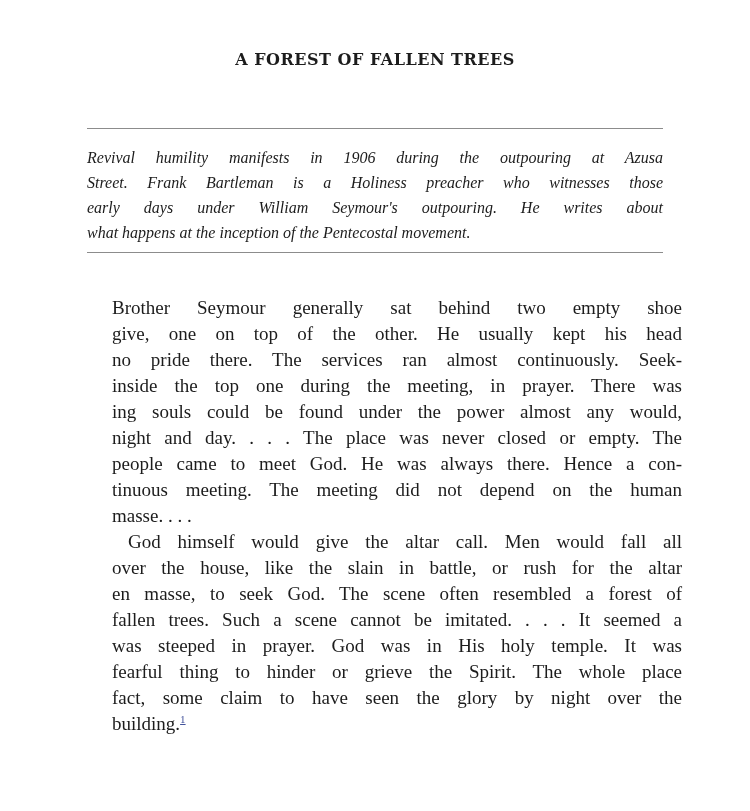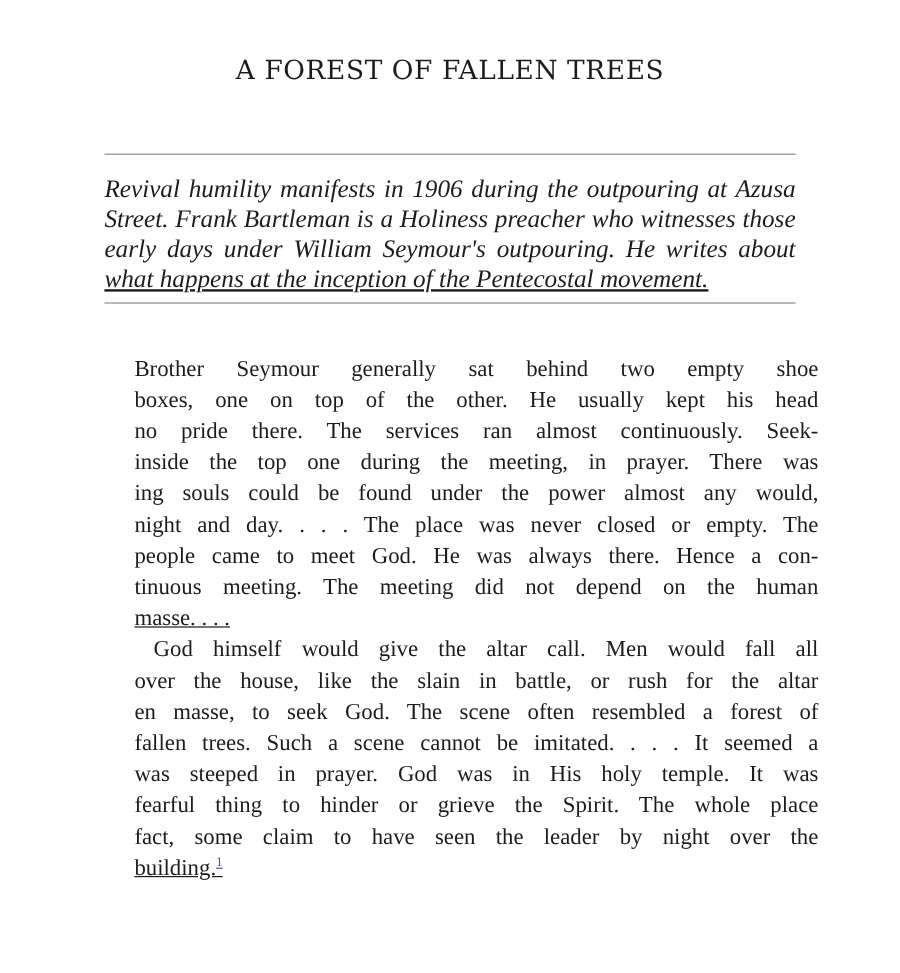--- a/index.html
+++ b/index.html
@@ -18,60 +18,59 @@
   .page {
     position: relative;
     width: 750px;
     height: 811px;
     background: var(--bg-color);
     color: var(--text-color);
   }
   .chapter-title {
     padding-top: 46px;
     font-family: "DejaVu Serif", "Liberation Serif", serif;
-    font-weight: normal;
-    font-size: 22px;
+    font-weight: bold;
+    font-size: 16px;
     line-height: 28px;
     letter-spacing: 0.5px;
     text-align: center;
     color: var(--text-color);
   }
   .rule {
     border: none;
     border-top: 1px solid var(--rule-color);
     margin-left: 87px;
     margin-right: 87px;
     height: 0;
   }
   .rule-top { margin-top: 54px; }
   .rule-bottom { margin-top: 7px; }
   .epigraph {
     margin: 16px 87px 0 87px;
     font-family: "Liberation Serif", serif;
     font-style: italic;
-    font-size: 21px;
+    font-size: 16px;
     line-height: 25px;
     color: var(--text-color);
   }
   .body-text {
     margin: 42px 68px 0 112px;
     font-family: "Liberation Serif", serif;
     font-size: 19px;
     line-height: 26px;
     color: var(--text-color);
   }
   .line {
     text-align: justify;
     text-align-last: justify;
     white-space: normal;
   }
   .line.last {
     text-align: right;
     text-align-last: left;
-    text-decoration: underline;
   }
   .line.indent {
     padding-left: 16px;
   }
   sup.footnote {
     font-size: 11px;
     line-height: 0;
     vertical-align: super;
   }
   sup.footnote a {
@@ -88,30 +87,30 @@
   <hr class="rule rule-top">
   <div class="epigraph">
       <div class="line">Revival humility manifests in 1906 during the outpouring at Azusa</div>
       <div class="line">Street. Frank Bartleman is a Holiness preacher who witnesses those</div>
       <div class="line">early days under William Seymour's outpouring. He writes about</div>
       <div class="line last">what happens at the inception of the Pentecostal movement.</div>
     </div>
   <hr class="rule rule-bottom">
   <div class="body-text">
       <div class="line">Brother Seymour generally sat behind two empty shoe</div>
-      <div class="line">boxes, one on top of the other. He usually kept his head</div>
+      <div class="line">give, one on top of the other. He usually kept his head</div>
       <div class="line">no pride there. The services ran almost continuously. Seek-</div>
       <div class="line">inside the top one during the meeting, in prayer. There was</div>
       <div class="line">ing souls could be found under the power almost any would,</div>
       <div class="line">night and day. . . . The place was never closed or empty. The</div>
       <div class="line">people came to meet God. He was always there. Hence a con-</div>
       <div class="line">tinuous meeting. The meeting did not depend on the human</div>
       <div class="line last">masse. . . .</div>
       <div class="line indent">God himself would give the altar call. Men would fall all</div>
       <div class="line">over the house, like the slain in battle, or rush for the altar</div>
       <div class="line">en masse, to seek God. The scene often resembled a forest of</div>
       <div class="line">fallen trees. Such a scene cannot be imitated. . . . It seemed a</div>
       <div class="line">was steeped in prayer. God was in His holy temple. It was</div>
       <div class="line">fearful thing to hinder or grieve the Spirit. The whole place</div>
-      <div class="line">fact, some claim to have seen the leader by night over the</div>
+      <div class="line">fact, some claim to have seen the glory by night over the</div>
       <div class="line last">building.<sup class="footnote"><a href="#">1</a></sup></div>
     </div>
 </div>
 
 </body></html>

